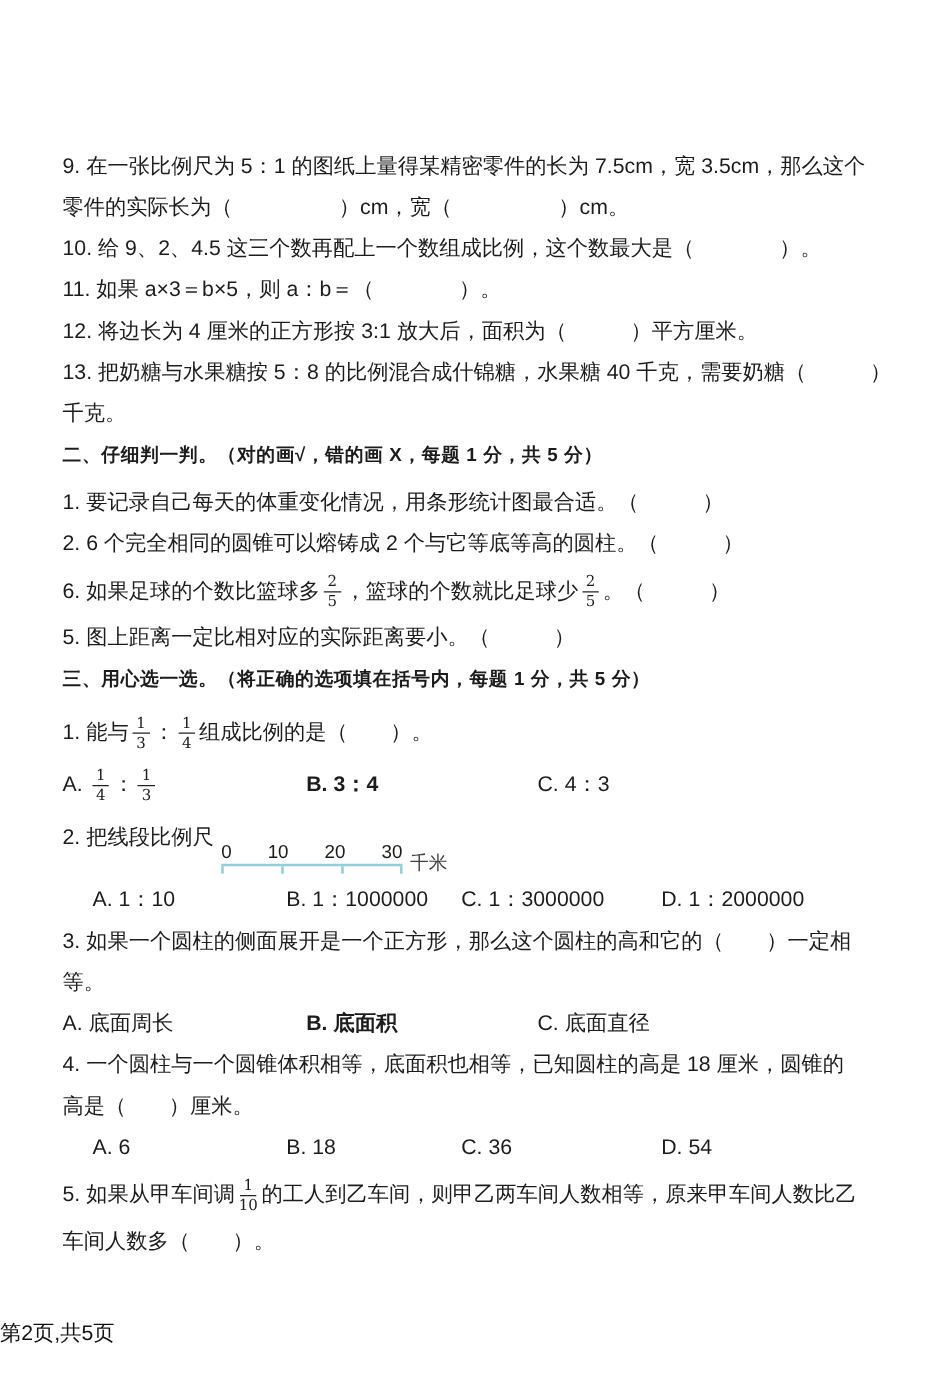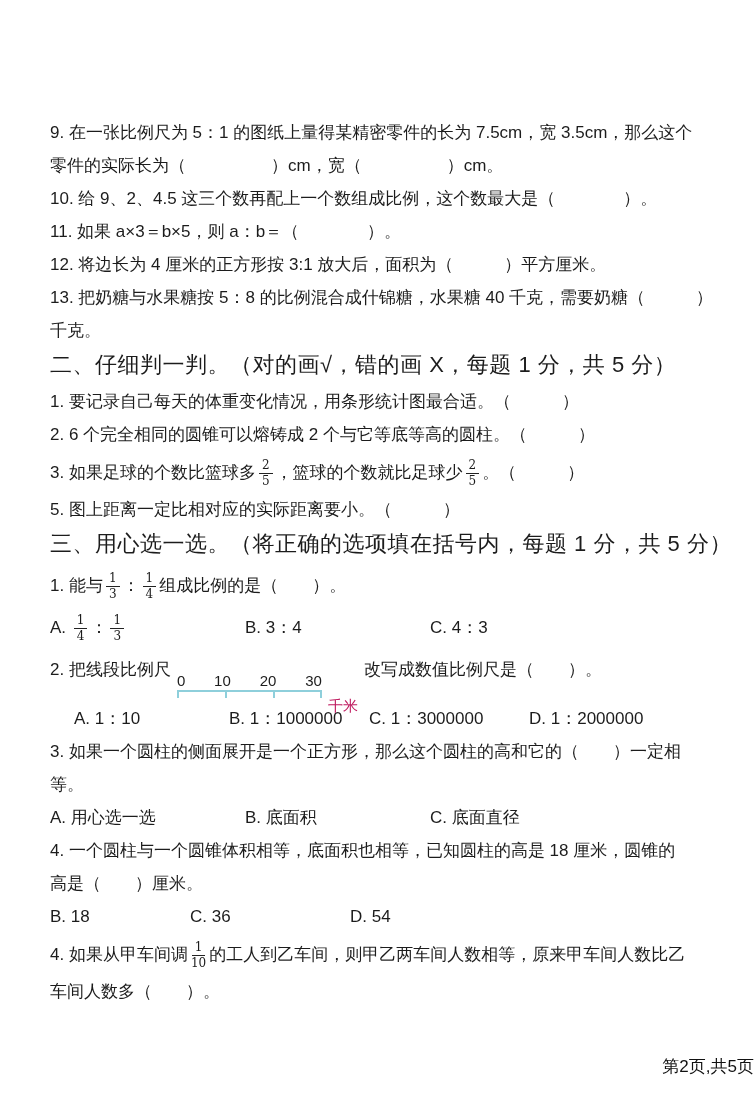--- a/index.html
+++ b/index.html
@@ -8,73 +8,73 @@
     font-family:"Liberation Sans","DejaVu Sans",sans-serif;
     color:#1c1c1c;
   }
   .page{box-sizing:border-box;width:711px;padding:121px 56px 0 50px;}
   .line{
     font-size:17px;line-height:23px;margin:0 0 10px 0;
     white-space:nowrap;
   }
   .fline{margin:0 0 8px 0;line-height:34px;}
   .heading{
-    font-size:22px;font-weight:normal;line-height:26px;
+    font-size:15px;font-weight:bold;line-height:26px;
     margin:6px 0 12px 0;white-space:nowrap;letter-spacing:0.5px;
   }
   .frac{
     display:inline-flex;flex-direction:column;align-items:center;
     vertical-align:middle;margin:0 3px;line-height:1;
     font-family:"DejaVu Serif","Liberation Serif",serif;
   }
   .frac .fn{font-size:12px;line-height:13px;padding:0 3px 1px 3px;border-bottom:1px solid #222;}
   .frac .fd{font-size:12px;line-height:13px;padding-top:1px;}
   .opts{display:flex;margin:0 0 10px 0;font-size:17px;line-height:23px;white-space:nowrap;}
   .opts.fopts{line-height:34px;margin-bottom:8px;}
   .w195{width:195px;flex:none;}
-  .w185{width:185px;flex:none;}
+  .w185{width:185px;flex:none;font-weight:bold;}
   .w155{width:155px;flex:none;margin-left:24px;}
   .w140{width:140px;flex:none;}
   .w160{width:160px;flex:none;}
   
   .ruler{
     position:relative;display:inline-block;vertical-align:-11px;
     margin:0 6px 0 6px;padding-right:36px;
   }
   .ruler-labels{display:flex;width:145px;justify-content:space-between;font-size:15px;line-height:18px;}
-  .ruler-unit{position:absolute;right:0;top:17px;font-size:15px;color:#be185d;}
+  .ruler-unit{position:absolute;right:0;top:1px;font-size:15px;color:#404040;}
   .ruler-line{display:block;position:relative;width:145px;height:7px;border-top:2px solid #8ecfdb;}
   .ruler-line .tick{position:absolute;top:0;width:2px;height:6px;background:#8ecfdb;}
   .tick.t0{left:0;}
   .tick.t1{left:33%;}
   .tick.t2{left:66%;}
   .tick.t3{right:0;}
   .footer{
-    position:absolute;top:1055px;left:0;width:754px;text-align:right;
+    position:absolute;top:1055px;left:0;width:754px;text-align:left;
     font-size:17px;color:#111;
   }
 </style>
 </head>
 <body>
 
 <div class="page">
 
   <p class="line">9. 在一张比例尺为 5：1 的图纸上量得某精密零件的长为 7.5cm，宽 3.5cm，那么这个</p>
   <p class="line">零件的实际长为（　　　　　）cm，宽（　　　　　）cm。</p>
   <p class="line">10. 给 9、2、4.5 这三个数再配上一个数组成比例，这个数最大是（　　　　）。</p>
   <p class="line">11. 如果 a×3＝b×5，则 a：b＝（　　　　）。</p>
   <p class="line">12. 将边长为 4 厘米的正方形按 3:1 放大后，面积为（　　　）平方厘米。</p>
   <p class="line">13. 把奶糖与水果糖按 5：8 的比例混合成什锦糖，水果糖 40 千克，需要奶糖（　　　）</p>
   <p class="line">千克。</p>
 
   <p class="heading">二、仔细判一判。（对的画√，错的画 X，每题 1 分，共 5 分）</p>
   <p class="line">1. 要记录自己每天的体重变化情况，用条形统计图最合适。（　　　）</p>
   <p class="line">2. 6 个完全相同的圆锥可以熔铸成 2 个与它等底等高的圆柱。（　　　）</p>
   <p class="line fline">
-    <span>3. 如果足球的个数比篮球多</span><span class="frac">
+    <span>6. 如果足球的个数比篮球多</span><span class="frac">
         <span class="fn">2</span>
         <span class="fd">5</span>
       </span><span>，篮球的个数就比足球少</span><span class="frac">
         <span class="fn">2</span>
         <span class="fd">5</span>
       </span><span>。（　　　）</span>
   </p>
   <p class="line">5. 图上距离一定比相对应的实际距离要小。（　　　）</p>
 
   <p class="heading">三、用心选一选。（将正确的选项填在括号内，每题 1 分，共 5 分）</p>
@@ -104,47 +104,48 @@
     <span>2. 把线段比例尺</span><span class="ruler"><span class="ruler-labels">
           <span>0</span>
           <span>10</span>
           <span>20</span>
           <span>30</span>
         </span><span class="ruler-unit">千米</span><span class="ruler-line">
           <i class="tick t0"></i>
           <i class="tick t1"></i>
           <i class="tick t2"></i>
           <i class="tick t3"></i>
-        </span></span><span>改写成数值比例尺是（　　）。</span>
+        </span></span>
   </p>
   <div class="opts">
     <span class="w155">A. 1：10</span>
     <span class="w140">B. 1：1000000</span>
     <span class="w160">C. 1：3000000</span>
     <span>D. 1：2000000</span>
   </div>
 
   <p class="line">3. 如果一个圆柱的侧面展开是一个正方形，那么这个圆柱的高和它的（　　）一定相</p>
   <p class="line">等。</p>
   <div class="opts">
-    <span class="w195">A. 用心选一选</span>
+    <span class="w195">A. 底面周长</span>
     <span class="w185">B. 底面积</span>
     <span>C. 底面直径</span>
   </div>
 
   <p class="line">4. 一个圆柱与一个圆锥体积相等，底面积也相等，已知圆柱的高是 18 厘米，圆锥的</p>
   <p class="line">高是（　　）厘米。</p>
   <div class="opts">
+    <span class="w155">A. 6</span>
     <span class="w140">B. 18</span>
     <span class="w160">C. 36</span>
     <span>D. 54</span>
   </div>
 
   <p class="line fline">
-    <span>4. 如果从甲车间调</span><span class="frac">
+    <span>5. 如果从甲车间调</span><span class="frac">
         <span class="fn">1</span>
         <span class="fd">10</span>
       </span><span>的工人到乙车间，则甲乙两车间人数相等，原来甲车间人数比乙</span>
   </p>
   <p class="line">车间人数多（　　）。</p>
 
 </div>
 
 <div class="footer">第2页,共5页</div>
 

